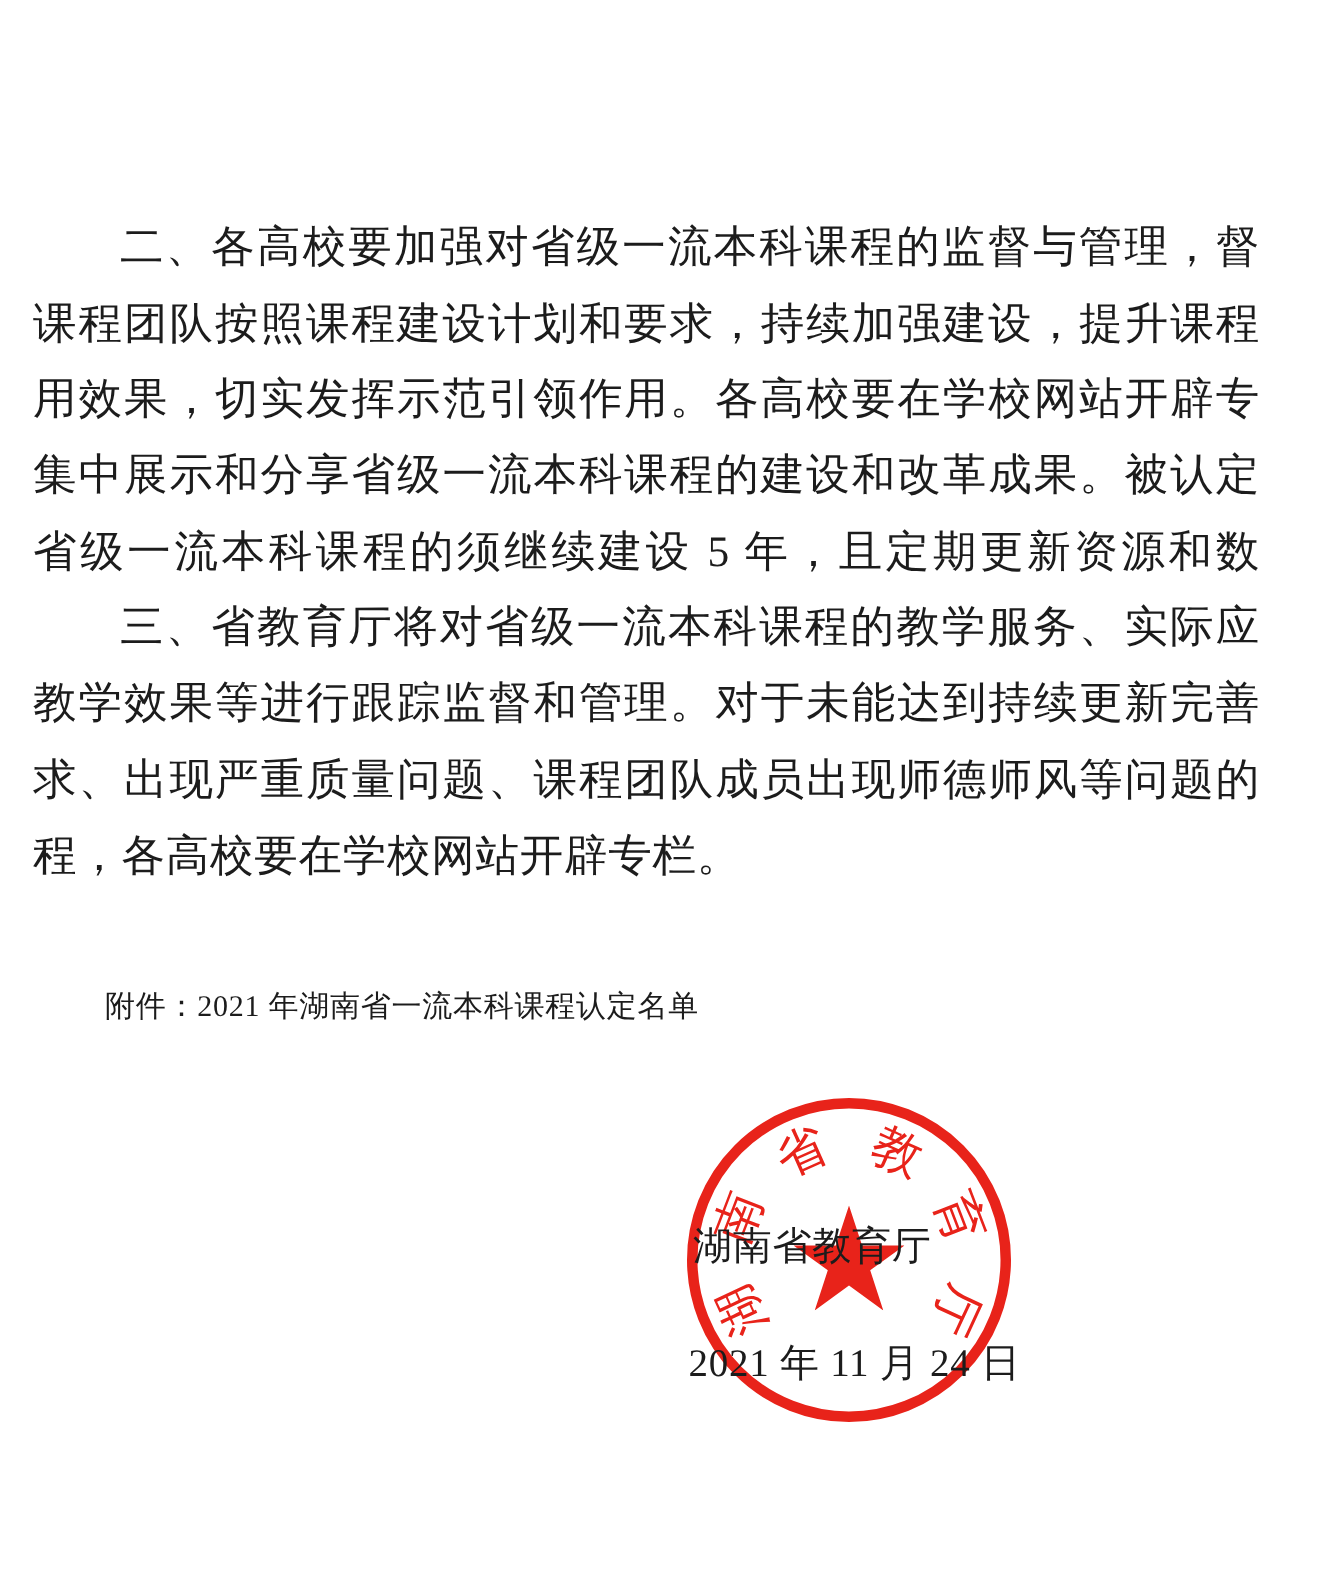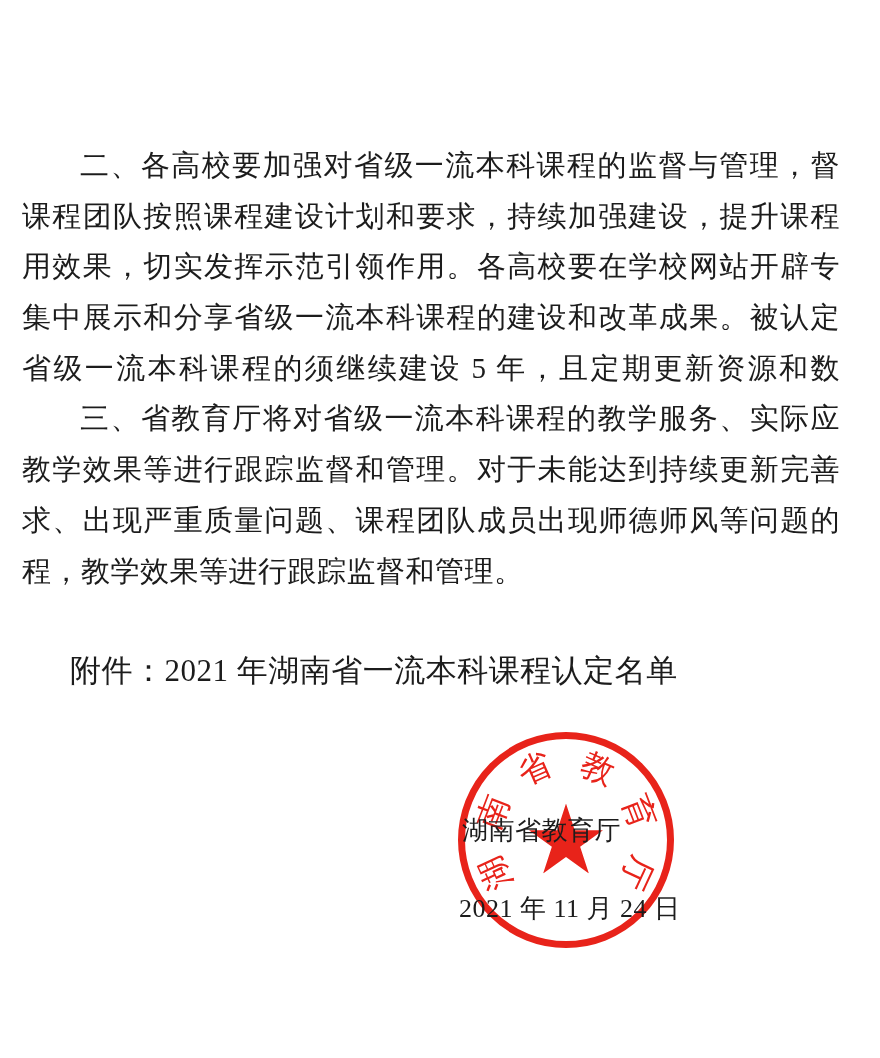--- a/index.html
+++ b/index.html
@@ -37,21 +37,21 @@
   }
   .ll {                       
     text-align: left;
   }
   .ind { padding-left: 58px; }
 
   .attachment {
     position: absolute;
     left: 70px;
     top: 651px;
-    font-size: 31px;
+    font-size: 20px;
     line-height: 40px;
     letter-spacing: 0.5px;
     white-space: nowrap;
   }
 
   
   .signature {
     position: absolute;
     left: 462px;
     top: 816px;
@@ -130,21 +130,21 @@
 
   <div class="bodytext">
     <div class="line jl ind">二、各高校要加强对省级一流本科课程的监督与管理，督促</div>
     <div class="line jl">课程团队按照课程建设计划和要求，持续加强建设，提升课程应</div>
     <div class="line jl">用效果，切实发挥示范引领作用。各高校要在学校网站开辟专栏，</div>
     <div class="line jl">集中展示和分享省级一流本科课程的建设和改革成果。被认定为</div>
     <div class="line jl">省级一流本科课程的须继续建设 5 年，且定期更新资源和数据。</div>
     <div class="line jl ind">三、省教育厅将对省级一流本科课程的教学服务、实际应用、</div>
     <div class="line jl">教学效果等进行跟踪监督和管理。对于未能达到持续更新完善要</div>
     <div class="line jl">求、出现严重质量问题、课程团队成员出现师德师风等问题的课</div>
-    <div class="line ll">程，教学效果等进行跟踪监督和管理。</div>
+    <div class="line ll">程，各高校要在学校网站开辟专栏。</div>
   </div>
 
   <div class="attachment">附件：2021 年湖南省一流本科课程认定名单</div>
 
   <div class="seal">
     <div class="seal-ring"></div>
     <div class="seal-star"></div>
     <div class="seal-char sc0">湖</div>
     <div class="seal-char sc1">南</div>
     <div class="seal-char sc2">省</div>

